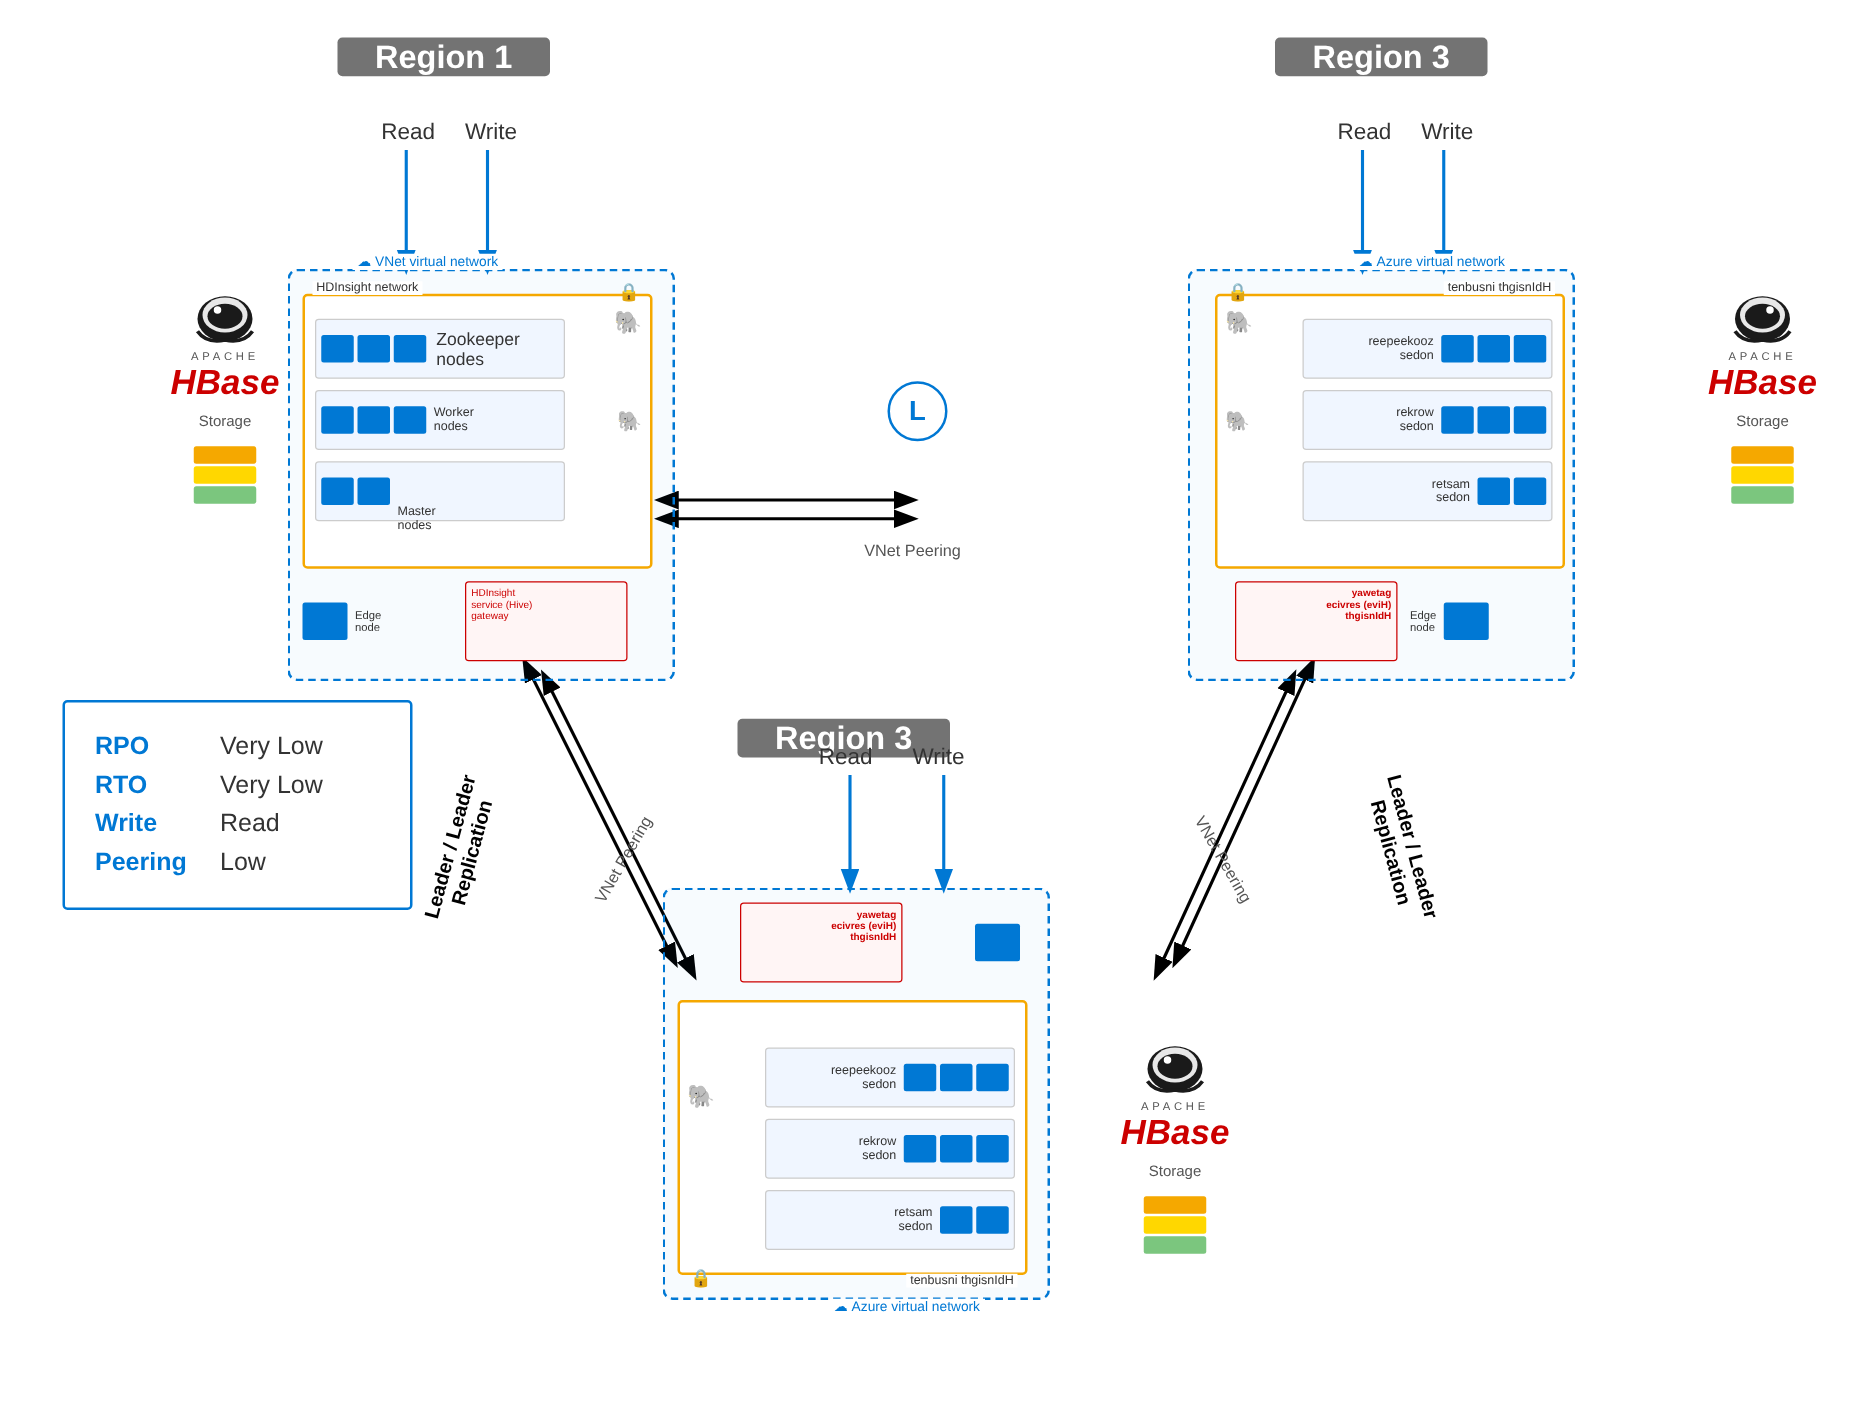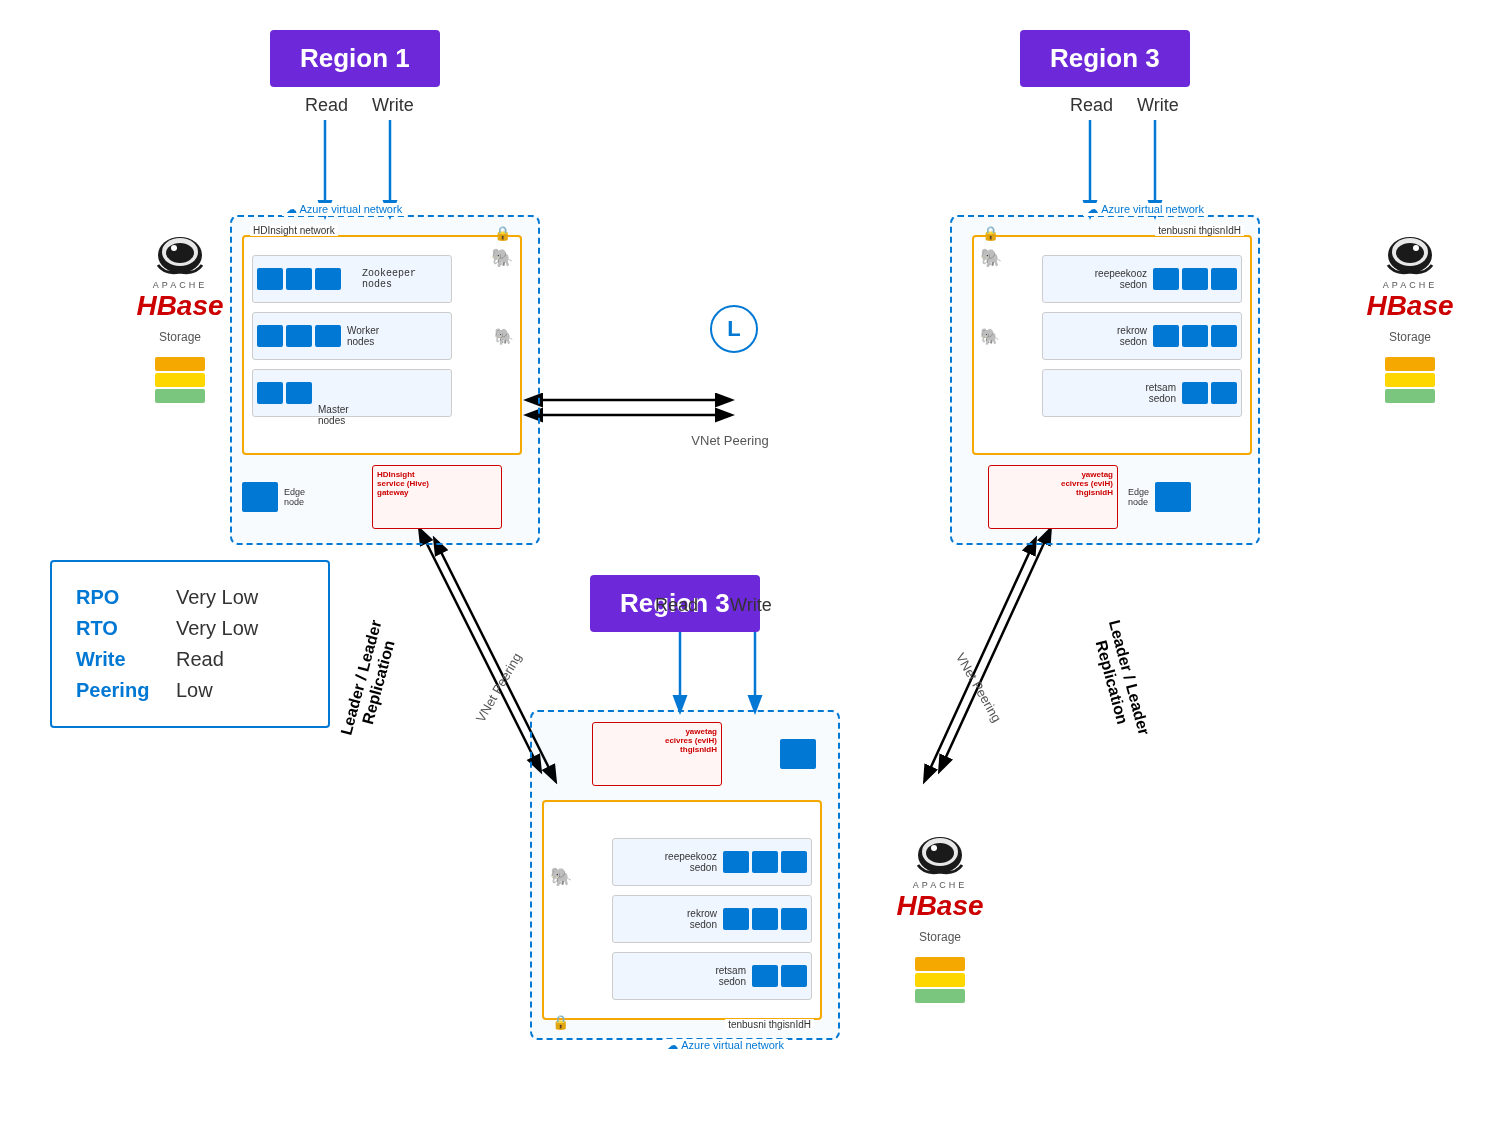--- a/index.html
+++ b/index.html
@@ -14,25 +14,25 @@
 
     .main-container {
       width: 1485px;
       height: 1138px;
       position: relative;
       background: white;
     }
 
     
     .region-badge {
-      background: #6d28d9;
+      background: #737373;
       color: white;
       font-size: 26px;
       font-weight: bold;
-      padding: 13px 30px;
+      padding: 0 30px;
       border-radius: 4px;
       position: absolute;
       text-align: center;
     }
 
     
     .info-box {
       position: absolute;
       border: 2px solid #0078D4;
       border-radius: 4px;
@@ -164,34 +164,34 @@
   <div class="rw-label" style="left: 372px; top: 95px;">Write</div>
 
   <div class="rw-label" style="left: 1070px; top: 95px;">Read</div>
   <div class="rw-label" style="left: 1137px; top: 95px;">Write</div>
 
   <div class="rw-label" style="left: 655px; top: 595px;">Read</div>
   <div class="rw-label" style="left: 730px; top: 595px;">Write</div>
 
   <div style="position:absolute; left:230px; top:215px; width:310px; height:330px; border:2px dashed #0078D4; border-radius:8px; background:rgba(0,120,212,0.03);">
 
-    <div style="position:absolute; top:-14px; left:50px; font-size:11px; color:#0078D4; background:white; padding:0 4px;">☁ Azure virtual network</div>
+    <div style="position:absolute; top:-14px; left:50px; font-size:11px; color:#0078D4; background:white; padding:0 4px;">☁ VNet virtual network</div>
 
     <div style="position:absolute; left:10px; top:18px; width:280px; height:220px; border:2px solid #F5A800; border-radius:4px; background:white;">
       <div style="position:absolute; top:-12px; left:6px; font-size:10px; color:#333; background:white; padding:0 3px;">HDInsight network</div>
 
       <div style="position:absolute; top:-12px; right:8px; font-size:14px;">🔒</div>
 
       <div style="position:absolute; left:8px; top:18px; width:200px; height:48px; border:1px solid #ccc; border-radius:3px; background:#f0f6ff; display:flex; align-items:center; padding:4px;">
         <div style="display:flex; gap:3px;">
           <div style="width:26px;height:22px;background:#0078D4;border-radius:2px;"></div>
           <div style="width:26px;height:22px;background:#0078D4;border-radius:2px;"></div>
           <div style="width:26px;height:22px;background:#0078D4;border-radius:2px;"></div>
         </div>
-        <span style="font-size:10px; margin-left:21px; color:#333;font-family:Liberation Mono, monospace;">Zookeeper<br>nodes</span>
+        <span style="font-size:14px; margin-left:8px; color:#333;">Zookeeper<br>nodes</span>
       </div>
 
       <div style="position:absolute; left:8px; top:75px; width:200px; height:48px; border:1px solid #ccc; border-radius:3px; background:#f0f6ff; display:flex; align-items:center; padding:4px;">
         <div style="display:flex; gap:3px;">
           <div style="width:26px;height:22px;background:#0078D4;border-radius:2px;"></div>
           <div style="width:26px;height:22px;background:#0078D4;border-radius:2px;"></div>
           <div style="width:26px;height:22px;background:#0078D4;border-radius:2px;"></div>
         </div>
         <span style="font-size:10px; margin-left:6px; color:#333;">Worker<br>nodes</span>
       </div>
@@ -207,21 +207,21 @@
       <div style="position:absolute; right:6px; top:10px; font-size:18px;">🐘</div>
       <div style="position:absolute; right:6px; top:90px; font-size:16px;">🐘</div>
     </div>
 
     <div style="position:absolute; left:10px; top:250px; width:120px; height:60px; display:flex; align-items:center; gap:6px;">
       <div style="width:36px;height:30px;background:#0078D4;border-radius:2px;"></div>
       <span style="font-size:9px;color:#333;">Edge<br>node</span>
     </div>
 
     <div style="position:absolute; left:140px; top:248px; width:130px; height:64px; border:1px solid #CC0000; border-radius:3px; background:#fff5f5; padding:4px;">
-      <div style="font-size:8px; color:#CC0000; font-weight:bold;">HDInsight<br>service (Hive)<br>gateway</div>
+      <div style="font-size:8px; color:#CC0000; font-weight:normal;">HDInsight<br>service (Hive)<br>gateway</div>
     </div>
   </div>
 
   <div style="position:absolute; left:950px; top:215px; width:310px; height:330px; border:2px dashed #0078D4; border-radius:8px; background:rgba(0,120,212,0.03);">
     <div style="position:absolute; top:-14px; right:50px; font-size:11px; color:#0078D4; background:white; padding:0 4px; direction:rtl;">Azure virtual network ☁</div>
     <div style="position:absolute; left:20px; top:18px; width:280px; height:220px; border:2px solid #F5A800; border-radius:4px; background:white;">
       <div style="position:absolute; top:-12px; right:6px; font-size:10px; color:#333; background:white; padding:0 3px; direction:rtl;">tenbusni thgisnIdH</div>
       <div style="position:absolute; top:-12px; left:8px; font-size:14px;">🔒</div>
 
       <div style="position:absolute; right:8px; top:18px; width:200px; height:48px; border:1px solid #ccc; border-radius:3px; background:#f0f6ff; display:flex; align-items:center; justify-content:flex-end; padding:4px;">

